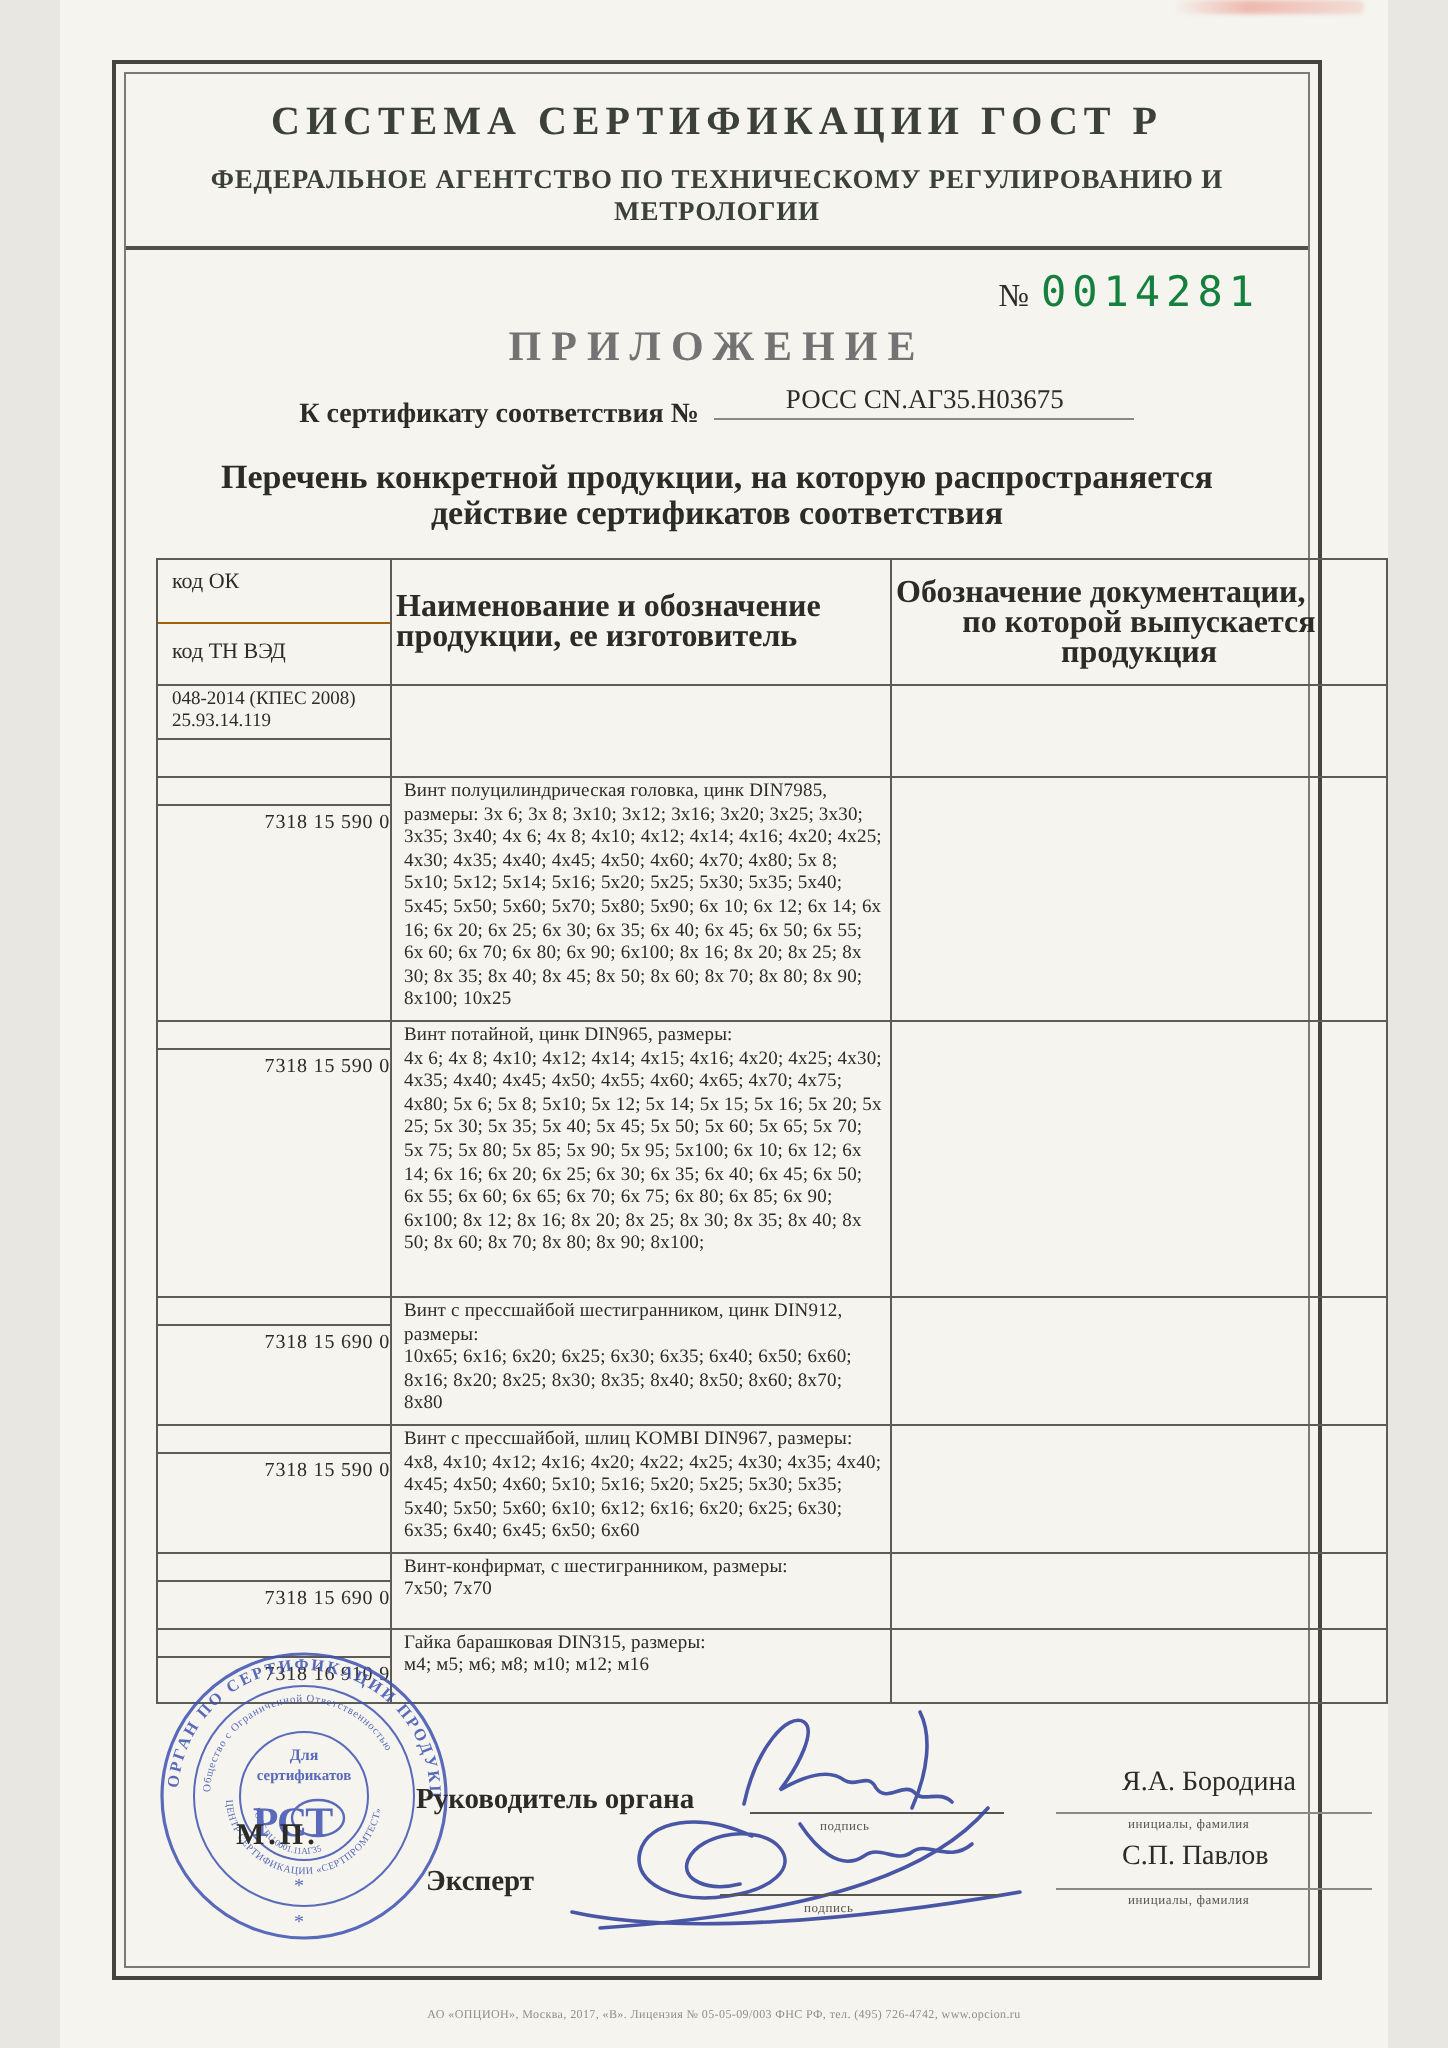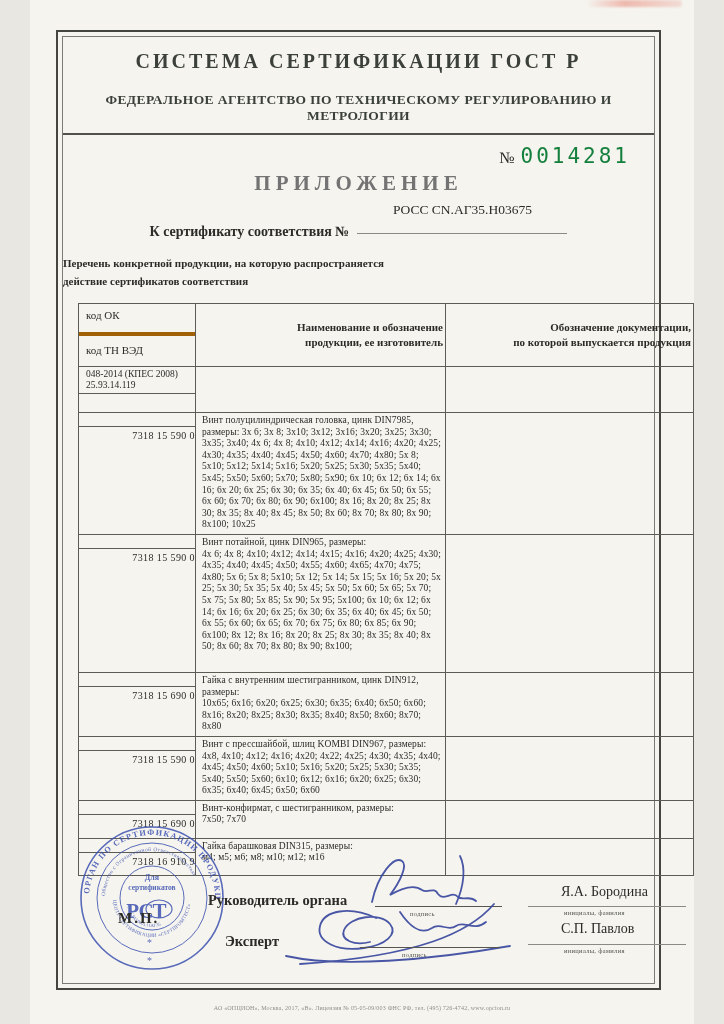--- a/index.html
+++ b/index.html
@@ -12,68 +12,68 @@
   .smudge { position:absolute; top:0; right:12px; width:96px; height:7px;
     background:linear-gradient(90deg, rgba(226,90,70,0) 0%, rgba(226,90,70,.38) 40%, rgba(226,90,70,.15) 100%);
     filter:blur(1px); border-radius:3px; }
   .frame { position:absolute; left:26px; top:30px; right:33px; bottom:34px;
     border:2px solid #44453f; }
   .frame-inner { position:absolute; inset:4px; border:1px solid #7a7b73; }
   .content { position:absolute; left:33px; top:37px; right:40px; bottom:41px; }
 
   .titlebox { border-bottom:2px solid #50514a; text-align:center; padding:13px 8px 9px; }
   .t1 { font-size:20px; font-weight:bold; letter-spacing:3px; color:#3c403a; }
-  .t2 { font-size:13.5px; font-weight:bold; letter-spacing:.4px; color:#3c403a; margin-top:19px; }
+  .t2 { font-size:13.5px; font-weight:bold; letter-spacing:.4px; color:#3c403a; margin-top:9px; }
 
   .serial { text-align:right; padding:9px 24px 0 0; white-space:nowrap; }
   .serial .no { font-size:16px; color:#2b2b28; margin-right:6px; }
   .serial .num { font-family:"DejaVu Sans Mono", monospace; font-size:21px;
     letter-spacing:3px; color:#15803d; }
 
   .apptitle { text-align:center; font-size:21px; font-weight:bold; letter-spacing:5px;
     margin-top:3px; color:#737373; }
 
   .certline { display:flex; justify-content:center; align-items:flex-end; margin-top:12px; }
   .certlabel { font-size:14px; font-weight:bold; }
   .certnum { font-size:13.5px; min-width:210px; text-align:center;
-    border-bottom:1px solid #8a8a82; padding:0 6px 15px; margin-left:8px;
+    border-bottom:1px solid #8a8a82; padding:0 6px 1px; margin-left:8px;
     transform:translateY(-6px); }
 
-  .subtitle { text-align:left; font-size:11px; font-weight:bold; line-height:18px; margin-top:14px; }
+  .subtitle { text-align:center; font-size:17px; font-weight:bold; line-height:18px; margin-top:14px; }
 
   .tbl { margin:13px 0 0 15px; width:616px; border:1px solid #5c5c55; }
   .row { display:grid; grid-template-columns:117px 250px auto; }
   .row + .row { border-top:1px solid #5c5c55; }
   .c1 { border-right:1px solid #5c5c55; }
   .c2 { border-right:1px solid #5c5c55; }
   .row:nth-child(1){ min-height:62px; }
   .row:nth-child(2){ min-height:46px; }
   .row:nth-child(3){ min-height:111px; }
   .row:nth-child(4){ min-height:138px; }
   .row:nth-child(5){ min-height:60px; }
   .row:nth-child(6){ min-height:62px; }
   .row:nth-child(7){ min-height:38px; }
   .row:nth-child(8){ min-height:37px; }
 
-  .hc1-top { height:32px; border-bottom:4px solid #a16207; font-size:11px; padding:5px 0 0 7px; }
+  .hc1-top { height:32px; border-bottom:1px solid #a16207; font-size:11px; padding:5px 0 0 7px; }
   .hc1-bot { font-size:11px; padding:8px 0 0 7px; }
-  .hcol { display:flex; flex-direction:column; justify-content:center; align-items:flex-end;
-    text-align:center; font-size:11px; font-weight:bold; line-height:15px; padding:2px; }
+  .hcol { display:flex; flex-direction:column; justify-content:center; align-items:flex-start;
+    text-align:center; font-size:16px; font-weight:bold; line-height:15px; padding:2px; }
 
   .classbox { border-bottom:1px solid #5c5c55; font-size:9.5px; line-height:11px;
     padding:2px 3px 2px 7px; }
   .ok-strip { height:14px; border-bottom:1px solid #5c5c55; }
   .code { font-size:10px; letter-spacing:.4px; padding:3px 0 0 9px;text-align:right; }
   .desc { font-size:9.5px; line-height:11.6px; letter-spacing:.1px;
     padding:2px 3px 3px 6px; white-space:pre-wrap; }
 
   .abs { position:absolute; }
   .mp { left:88px; top:910px; font-size:15px; font-weight:bold; letter-spacing:2px; z-index:3; color:#2b2b28; }
   .roline { left:178px; top:892px; font-size:14.5px; font-weight:bold; }
-  .exline { left:183px; top:933px; font-size:14.5px; font-weight:bold;margin-left:12px; }
+  .exline { left:183px; top:933px; font-size:14.5px; font-weight:bold; }
   .sigrule1 { left:345px; top:906px; width:127px; border-top:1px solid #55564f; }
   .sigrule2 { left:330px; top:947px; width:140px; border-top:1px solid #55564f; }
   .namerule1 { left:498px; top:906px; width:158px; border-top:1px solid #8a8a82; }
   .namerule2 { left:498px; top:944px; width:158px; border-top:1px solid #8a8a82; }
   .cap { font-size:6.5px; color:#55564f; letter-spacing:.3px; }
   .cap1 { left:380px; top:910px; } .cap2 { left:372px; top:951px; }
   .cap3 { left:534px; top:909px; } .cap4 { left:534px; top:947px; }
   .name1 { left:531px; top:884px; font-size:14px; }
   .name2 { left:531px; top:921px; font-size:14px; }
 
@@ -159,21 +159,21 @@
         <div class="c2 desc">Винт потайной, цинк DIN965, размеры:
 4х 6; 4х 8; 4х10; 4х12; 4х14; 4х15; 4х16; 4х20; 4х25; 4х30; 4х35; 4х40; 4х45; 4х50; 4х55; 4х60; 4х65; 4х70; 4х75; 4х80; 5х 6; 5х 8; 5х10; 5х 12; 5х 14; 5х 15; 5х 16; 5х 20; 5х 25; 5х 30; 5х 35; 5х 40; 5х 45; 5х 50; 5х 60; 5х 65; 5х 70; 5х 75; 5х 80; 5х 85; 5х 90; 5х 95; 5х100; 6х 10; 6х 12; 6х 14; 6х 16; 6х 20; 6х 25; 6х 30; 6х 35; 6х 40; 6х 45; 6х 50; 6х 55; 6х 60; 6х 65; 6х 70; 6х 75; 6х 80; 6х 85; 6х 90; 6х100; 8х 12; 8х 16; 8х 20; 8х 25; 8х 30; 8х 35; 8х 40; 8х 50; 8х 60; 8х 70; 8х 80; 8х 90; 8х100;</div>
         <div></div>
       </div>
 
       <div class="row">
         <div class="c1">
             <div class="ok-strip"></div>
           <div class="code">7318 15 690 0</div>
           </div>
-        <div class="c2 desc">Гайка с внутренним шестигранником, цинк DIN912,
+        <div class="c2 desc">Винт с прессшайбой шестигранником, цинк DIN912,
 размеры:
 10х65; 6х16; 6х20; 6х25; 6х30; 6х35; 6х40; 6х50; 6х60; 8х16; 8х20; 8х25; 8х30; 8х35; 8х40; 8х50; 8х60; 8х70; 8х80</div>
         <div></div>
       </div>
 
       <div class="row">
         <div class="c1">
             <div class="ok-strip"></div>
           <div class="code">7318 15 590 0</div>
           </div>

